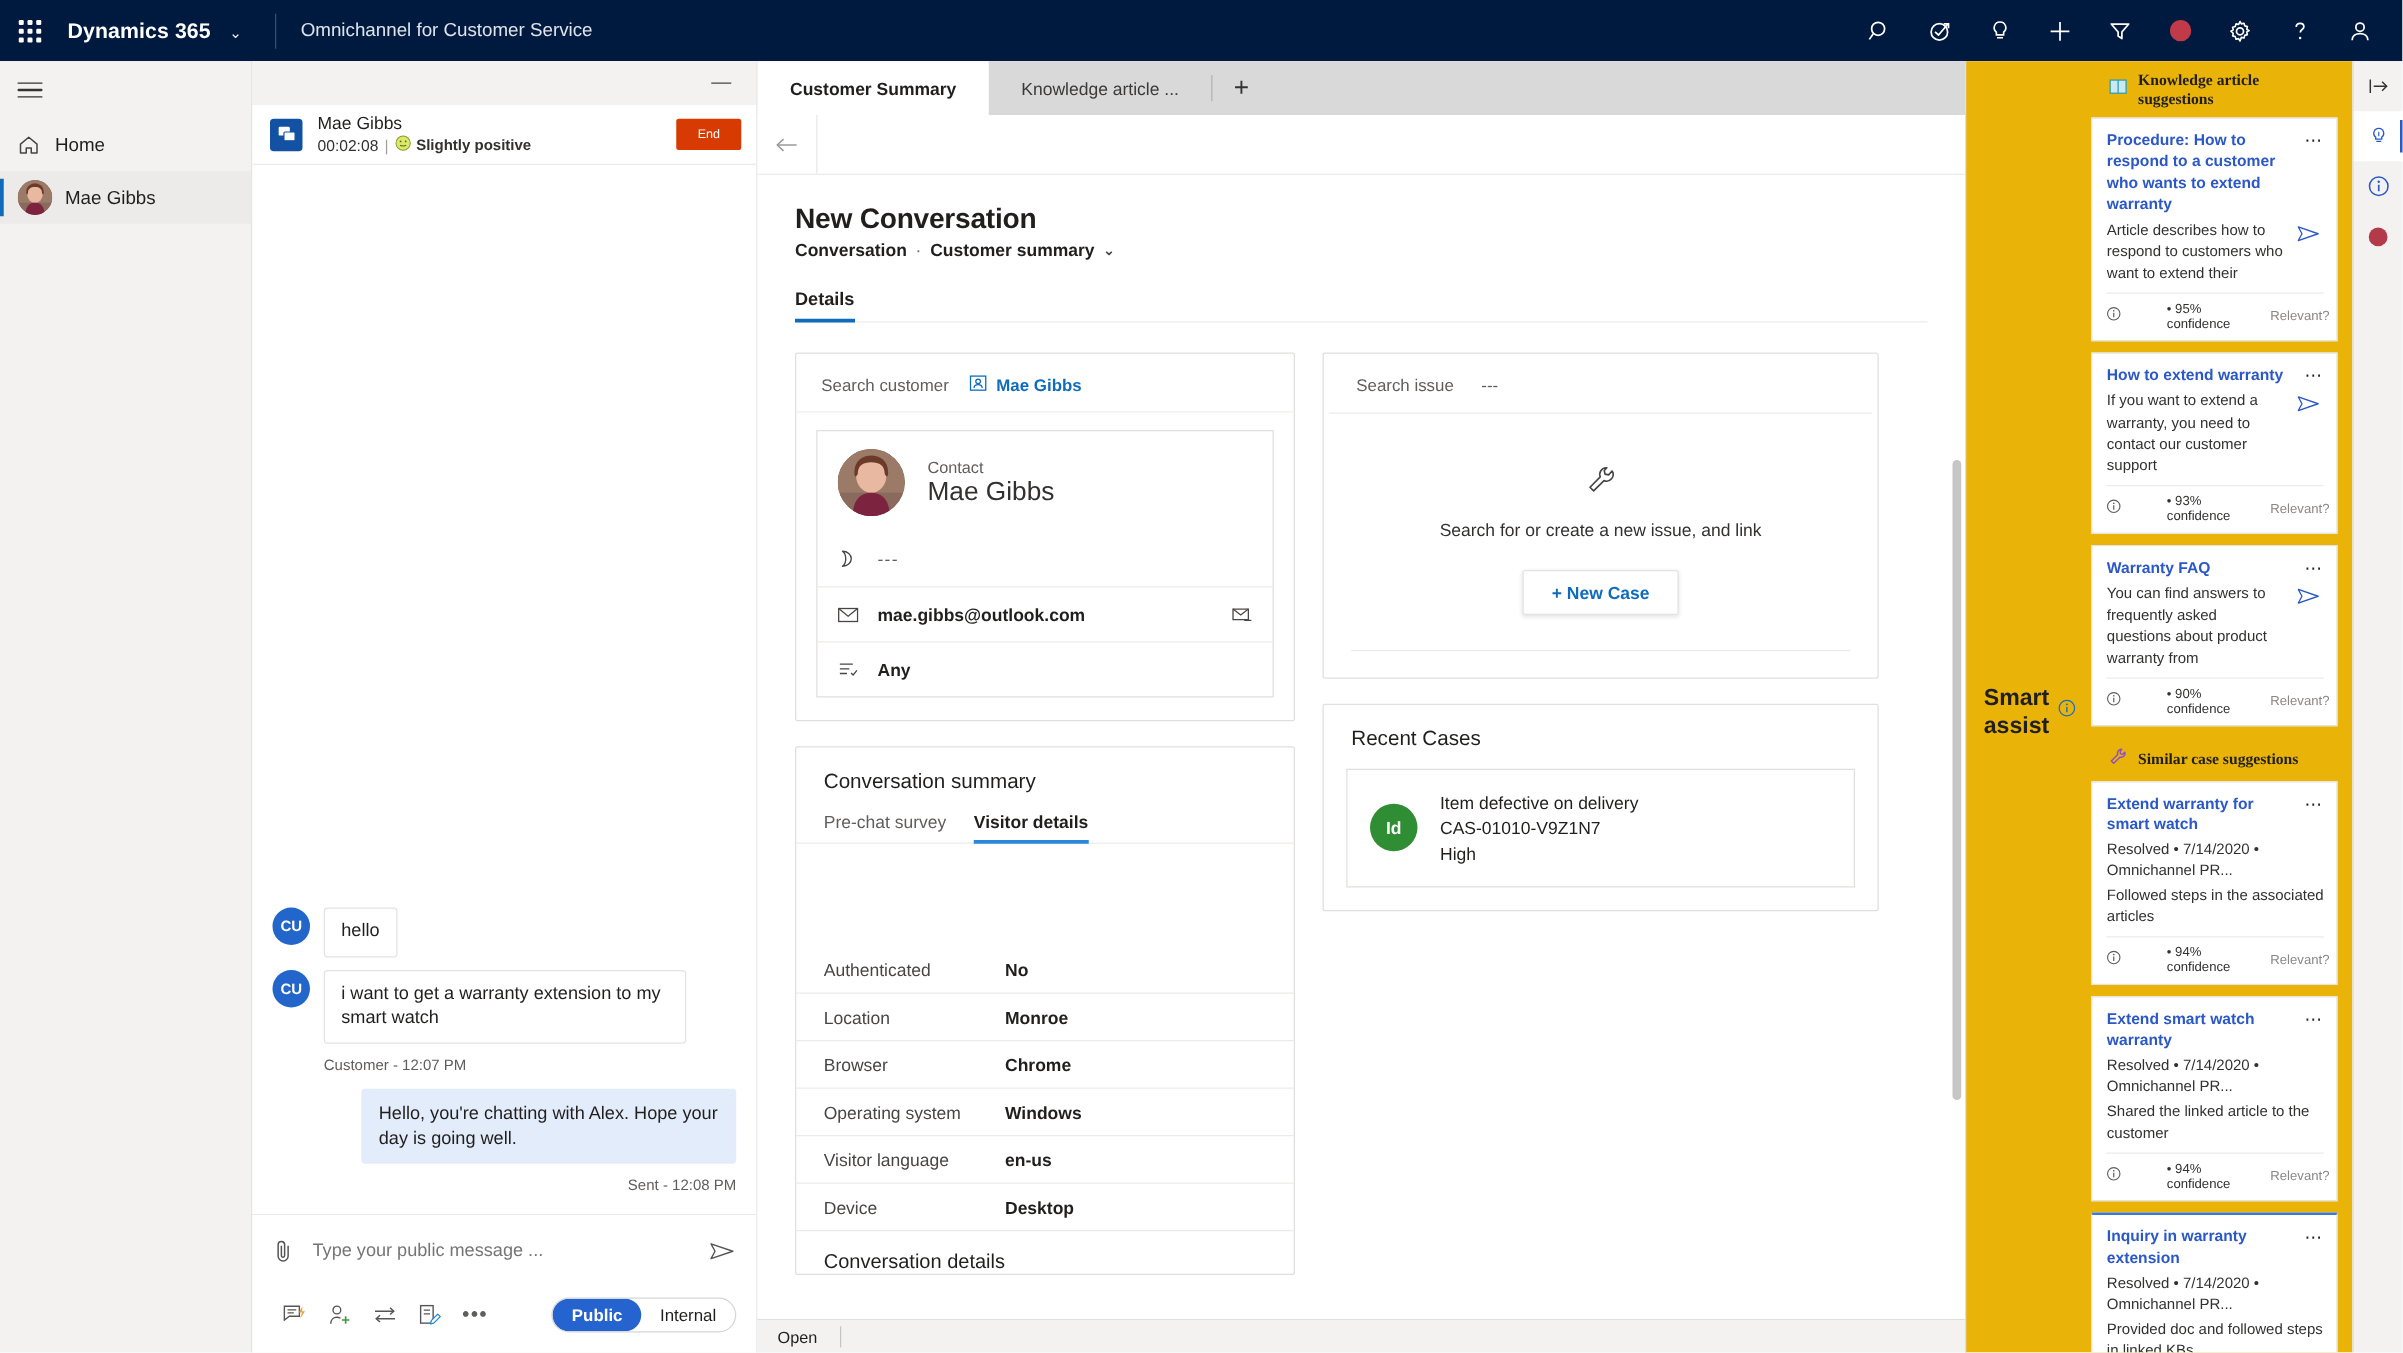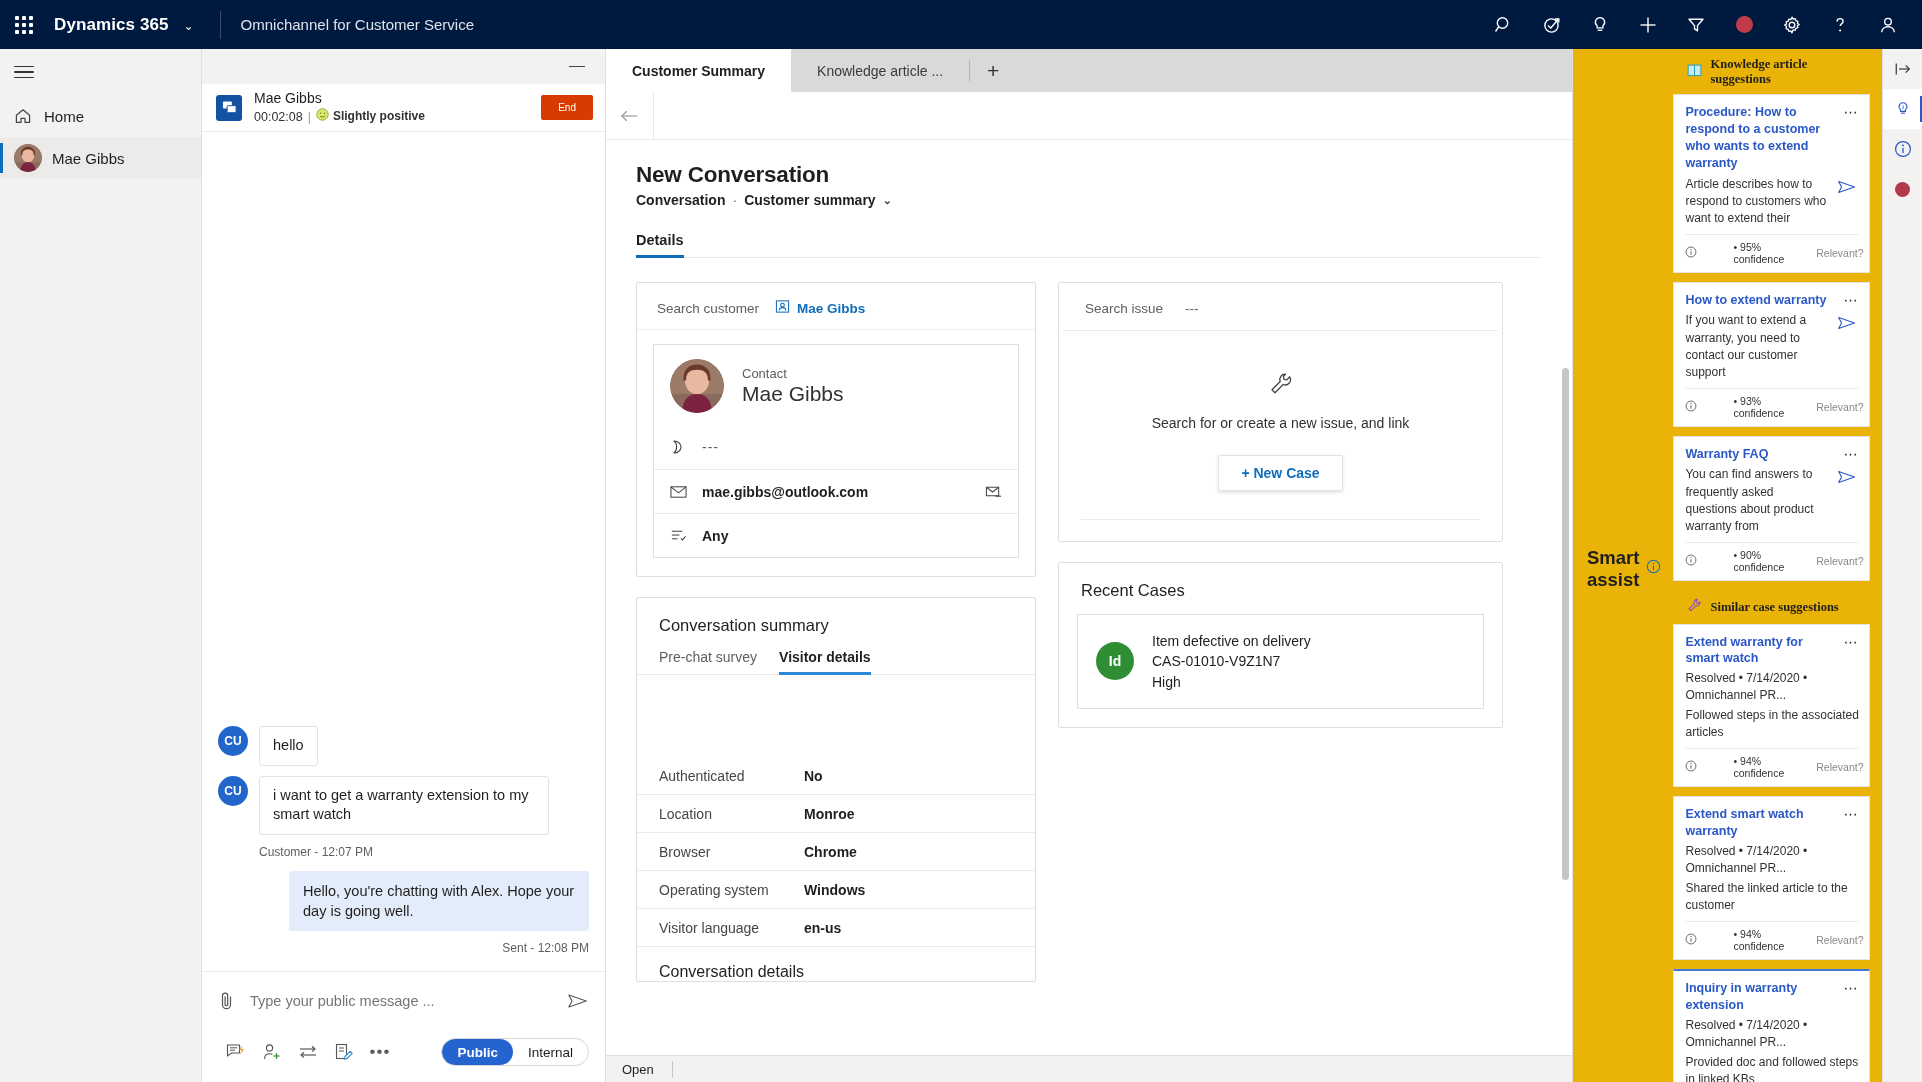--- a/index.html
+++ b/index.html
@@ -543,20 +543,24 @@
                 <span class="vd-val">Chrome</span>
               </div>
               <div class="vd-row">
                 <span class="vd-key">Operating system</span>
                 <span class="vd-val">Windows</span>
               </div>
               <div class="vd-row">
                 <span class="vd-key">Visitor language</span>
                 <span class="vd-val">en-us</span>
               </div>
+              <div class="vd-row">
+                <span class="vd-key">Device</span>
+                <span class="vd-val">Desktop</span>
+              </div>
               <div class="vd-more">Conversation details</div>
             </div>
           </div>
 
           <div class="col right">
             <div class="card">
               <div class="si-head">
                 <span class="lbl-muted">Search issue</span>
                 <span class="lbl-muted">---</span>
               </div>

